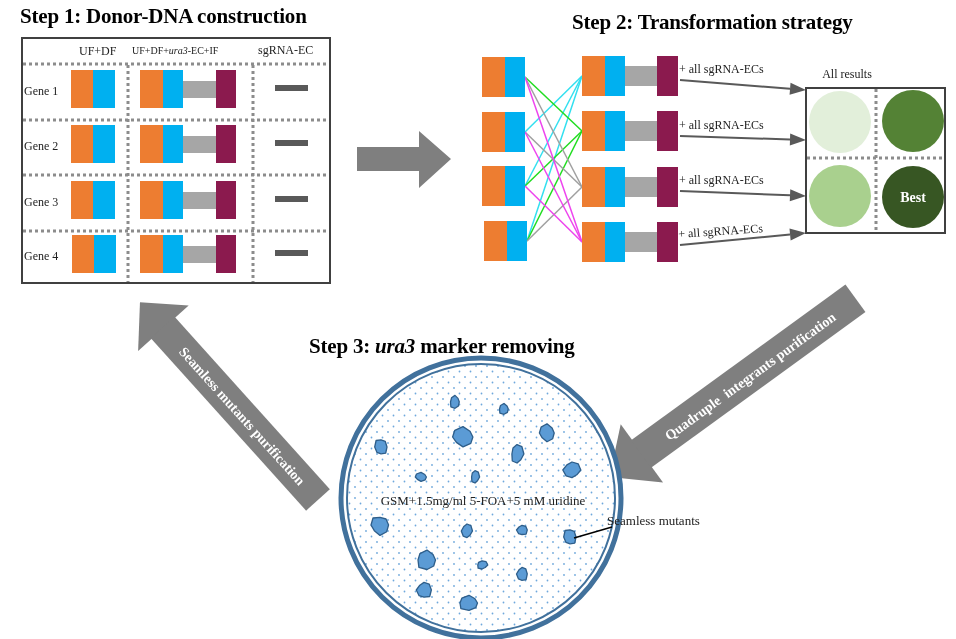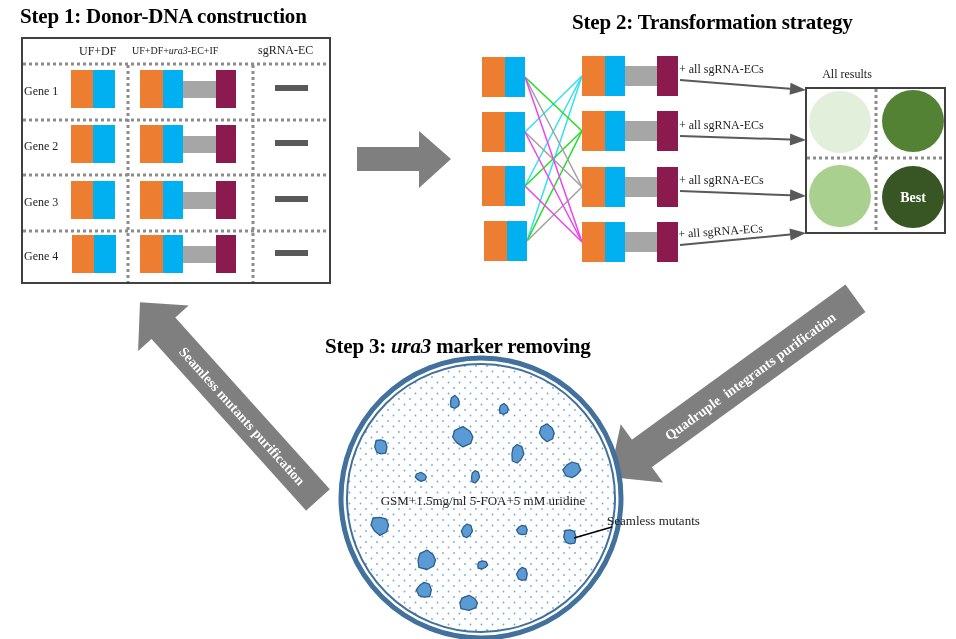--- a/index.html
+++ b/index.html
@@ -12,21 +12,21 @@
 </style>
 </head>
 <body>
 
 <div class="title" style="left:20px; top:4px;">
   <span>Step 1: Donor-DNA construction</span>
 </div>
 <div class="title" style="left:572px; top:10px;">
   <span>Step 2: Transformation strategy</span>
 </div>
-<div class="title" style="left:309px; top:334px;margin-left:16px;">
+<div class="title" style="left:309px; top:334px;">
   <span>Step 3: </span><i>ura3</i><span> marker removing</span>
 </div>
 
 <svg id="diagram" width="956" height="639" viewBox="0 0 956 639" xmlns="http://www.w3.org/2000/svg">
 
   <g>
     <rect x="22" y="38" width="308" height="245" fill="none" stroke="#404040" stroke-width="2"></rect>
     <text class="lbl" x="79" y="55" font-size="12" fill="#222">UF+DF</text>
     <text class="lbl" x="132" y="54" font-size="10" fill="#222"><tspan>UF+DF+</tspan><tspan font-style="italic">ura3</tspan><tspan>-EC+IF</tspan></text>
     <text class="lbl" x="258" y="54" font-size="12" fill="#222">sgRNA-EC</text>

